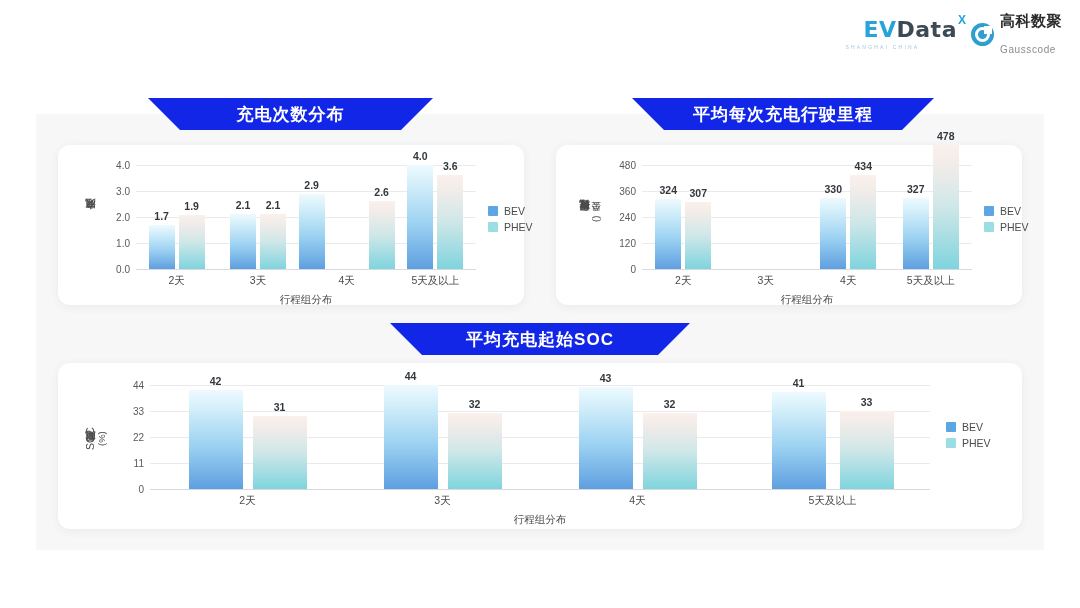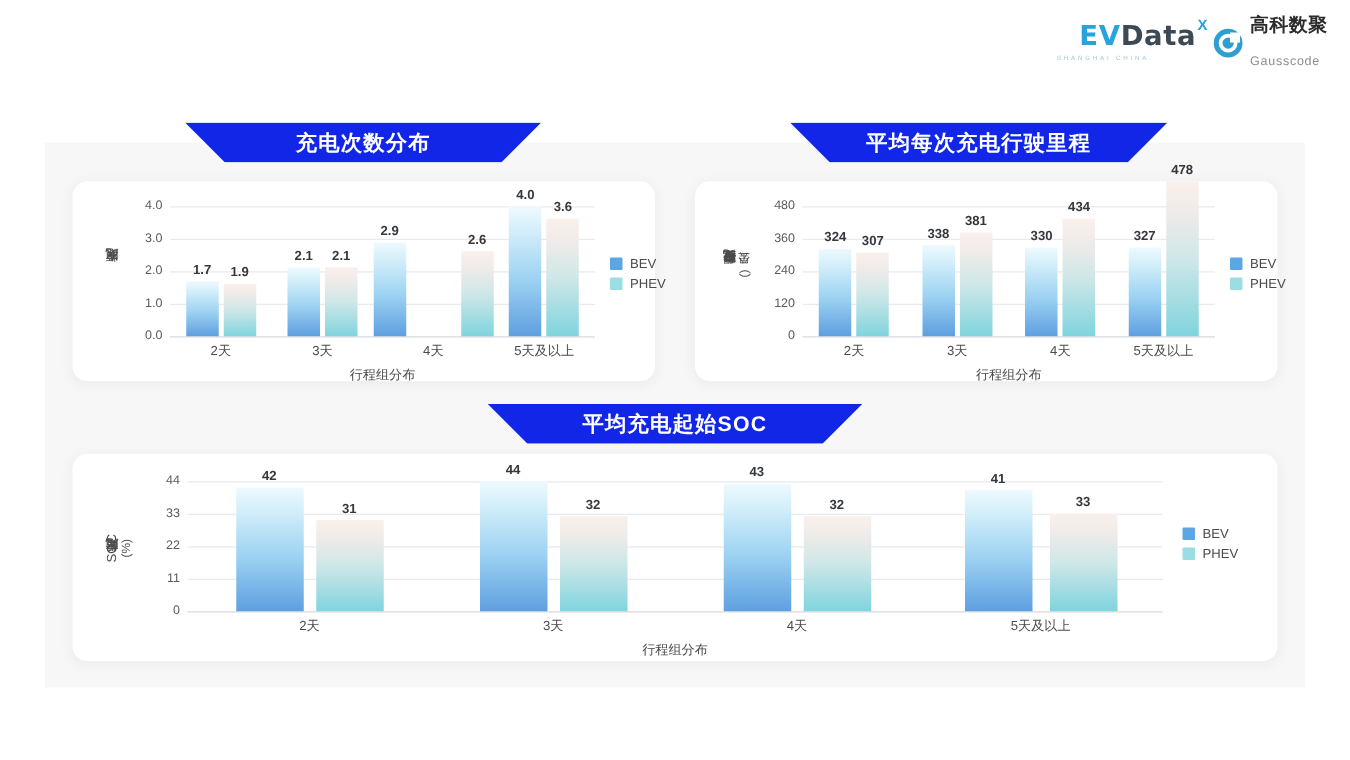--- a/index.html
+++ b/index.html
@@ -175,21 +175,21 @@
         <div class="gridline" style="top: 26px;"></div>
         <div class="ytick" style="top: 26px;">3.0</div>
         <div class="gridline" style="top: 0px;"></div>
         <div class="ytick" style="top: 0px;">4.0</div>
         <div class="groups">
           <div class="group">
             <div class="bars" style="gap: 4px;">
               <div class="bar bev" style="width: 26px; height: 44.2px;">
                 <div class="val">1.7</div>
               </div>
-              <div class="bar phev" style="width: 26px; height: 42px; margin-top: 40px;">
+              <div class="bar phev" style="width: 26px; height: 54px; margin-top: 40px;">
                 <div class="val">1.9</div>
               </div>
             </div>
             <div class="xtick">2天</div>
           </div>
           <div class="group">
             <div class="bars" style="gap: 4px;">
               <div class="bar bev" style="width: 26px; height: 54.6px;">
                 <div class="val">2.1</div>
               </div>
@@ -256,28 +256,20 @@
               <div class="bar bev" style="width: 26px; height: 70.2px;">
                 <div class="val">324</div>
               </div>
               <div class="bar phev" style="width: 26px; height: 66.5167px;">
                 <div class="val">307</div>
               </div>
             </div>
             <div class="xtick">2天</div>
           </div>
           <div class="group">
-            <div class="bars" style="gap: 4px;">
-              <div class="bar bev" style="width: 26px; height: 73.2333px;">
-                <div class="val">338</div>
-              </div>
-              <div class="bar phev" style="width: 26px; height: 82.55px;">
-                <div class="val">381</div>
-              </div>
-            </div>
             <div class="xtick">3天</div>
           </div>
           <div class="group">
             <div class="bars" style="gap: 4px;">
               <div class="bar bev" style="width: 26px; height: 71.5px;">
                 <div class="val">330</div>
               </div>
               <div class="bar phev" style="width: 26px; height: 94.0333px;">
                 <div class="val">434</div>
               </div>

